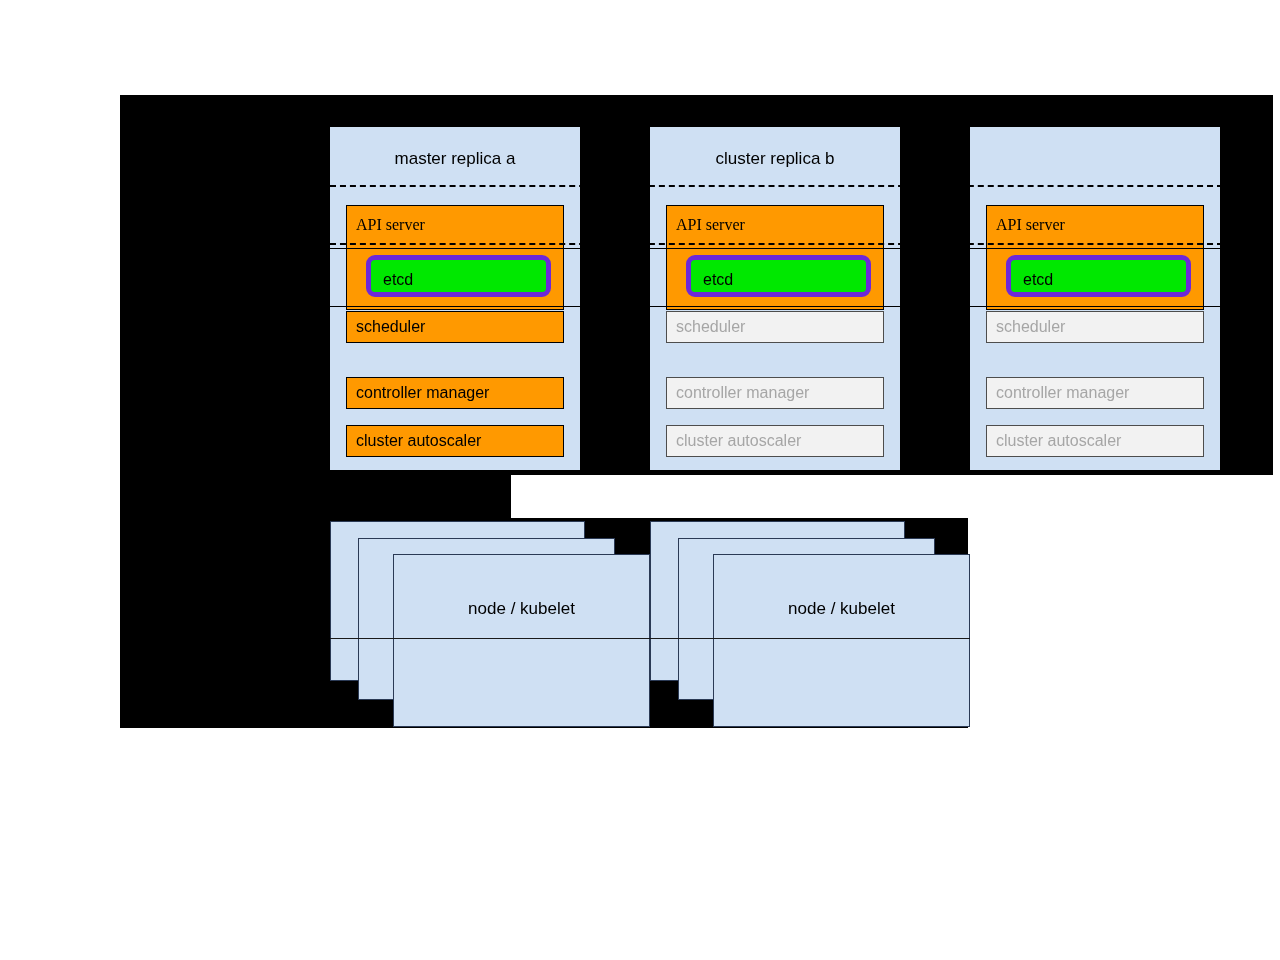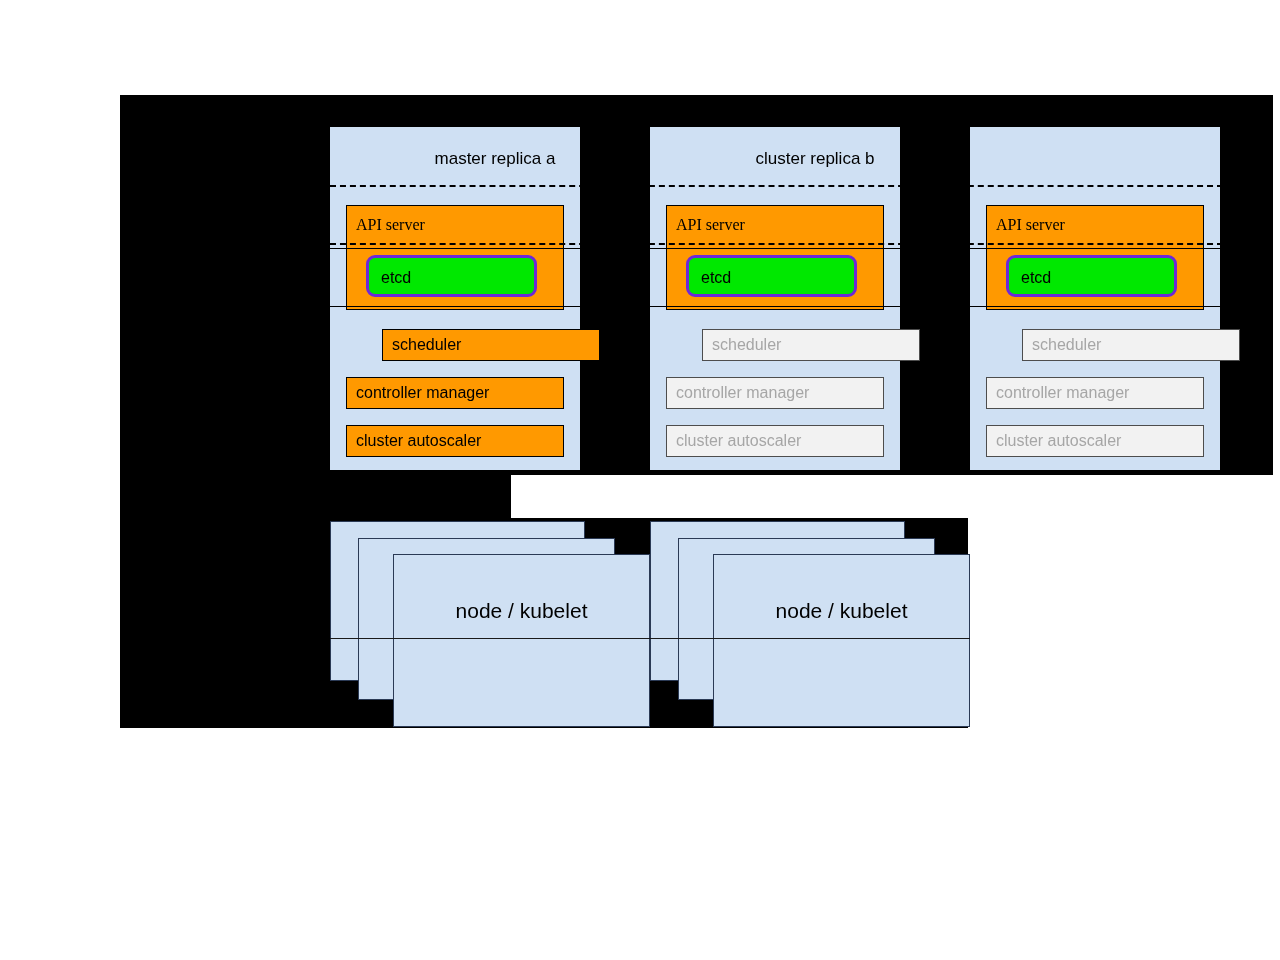--- a/index.html
+++ b/index.html
@@ -45,21 +45,20 @@
 
   .replica-title {
     position: absolute;
     left: 0;
     top: 22px;
     width: 100%;
     text-align: center;
     font-size: 17px;
     color: #000000;
     line-height: 20px;
-    margin-left: 40px;
   }
 
   
   .dash-line {
     position: absolute;
     height: 0;
     border-top: 2px dashed #000000;
   }
   .solid-line {
     position: absolute;
@@ -102,55 +101,55 @@
     font-size: 16px;
     line-height: 22px;
     color: #000000;
     font-family: Liberation Serif, serif;
   }
 
   .etcd-box {
     position: absolute;
     left: 36px;
     top: 128px;
-    width: 171px;
+    width: 185px;
     height: 42px;
     box-sizing: border-box;
-    border: 3px solid #6d28d9;
+    border: 5px solid #6d28d9;
     border-radius: 9px;
     background: #00e800;
   }
   .etcd-label {
     position: absolute;
     left: 12px;
     top: 0;
     line-height: 40px;
     font-size: 16px;
     color: #000000;
   }
 
-  .comp-scheduler  { top: 202px; margin-left: 36px; }
+  .comp-scheduler  { top: 184px; }
   .comp-controller { top: 250px; }
   .comp-autoscaler { top: 298px; }
 
   
   .node-group { position: absolute; }
   .node-card {
     position: absolute;
     background: #cfe0f3;
     border: 1px solid #2b3a55;
     box-sizing: border-box;
   }
   .node-label {
     position: absolute;
     left: 0;
     top: 0;
     width: 100%;
     text-align: center;
-    font-size: 21px;
+    font-size: 17px;
     color: #000000;
   }
 
   
   .node-rule {
     position: absolute;
     height: 0;
     border-top: 1px solid #1a1a1a;
   }
 </style>

